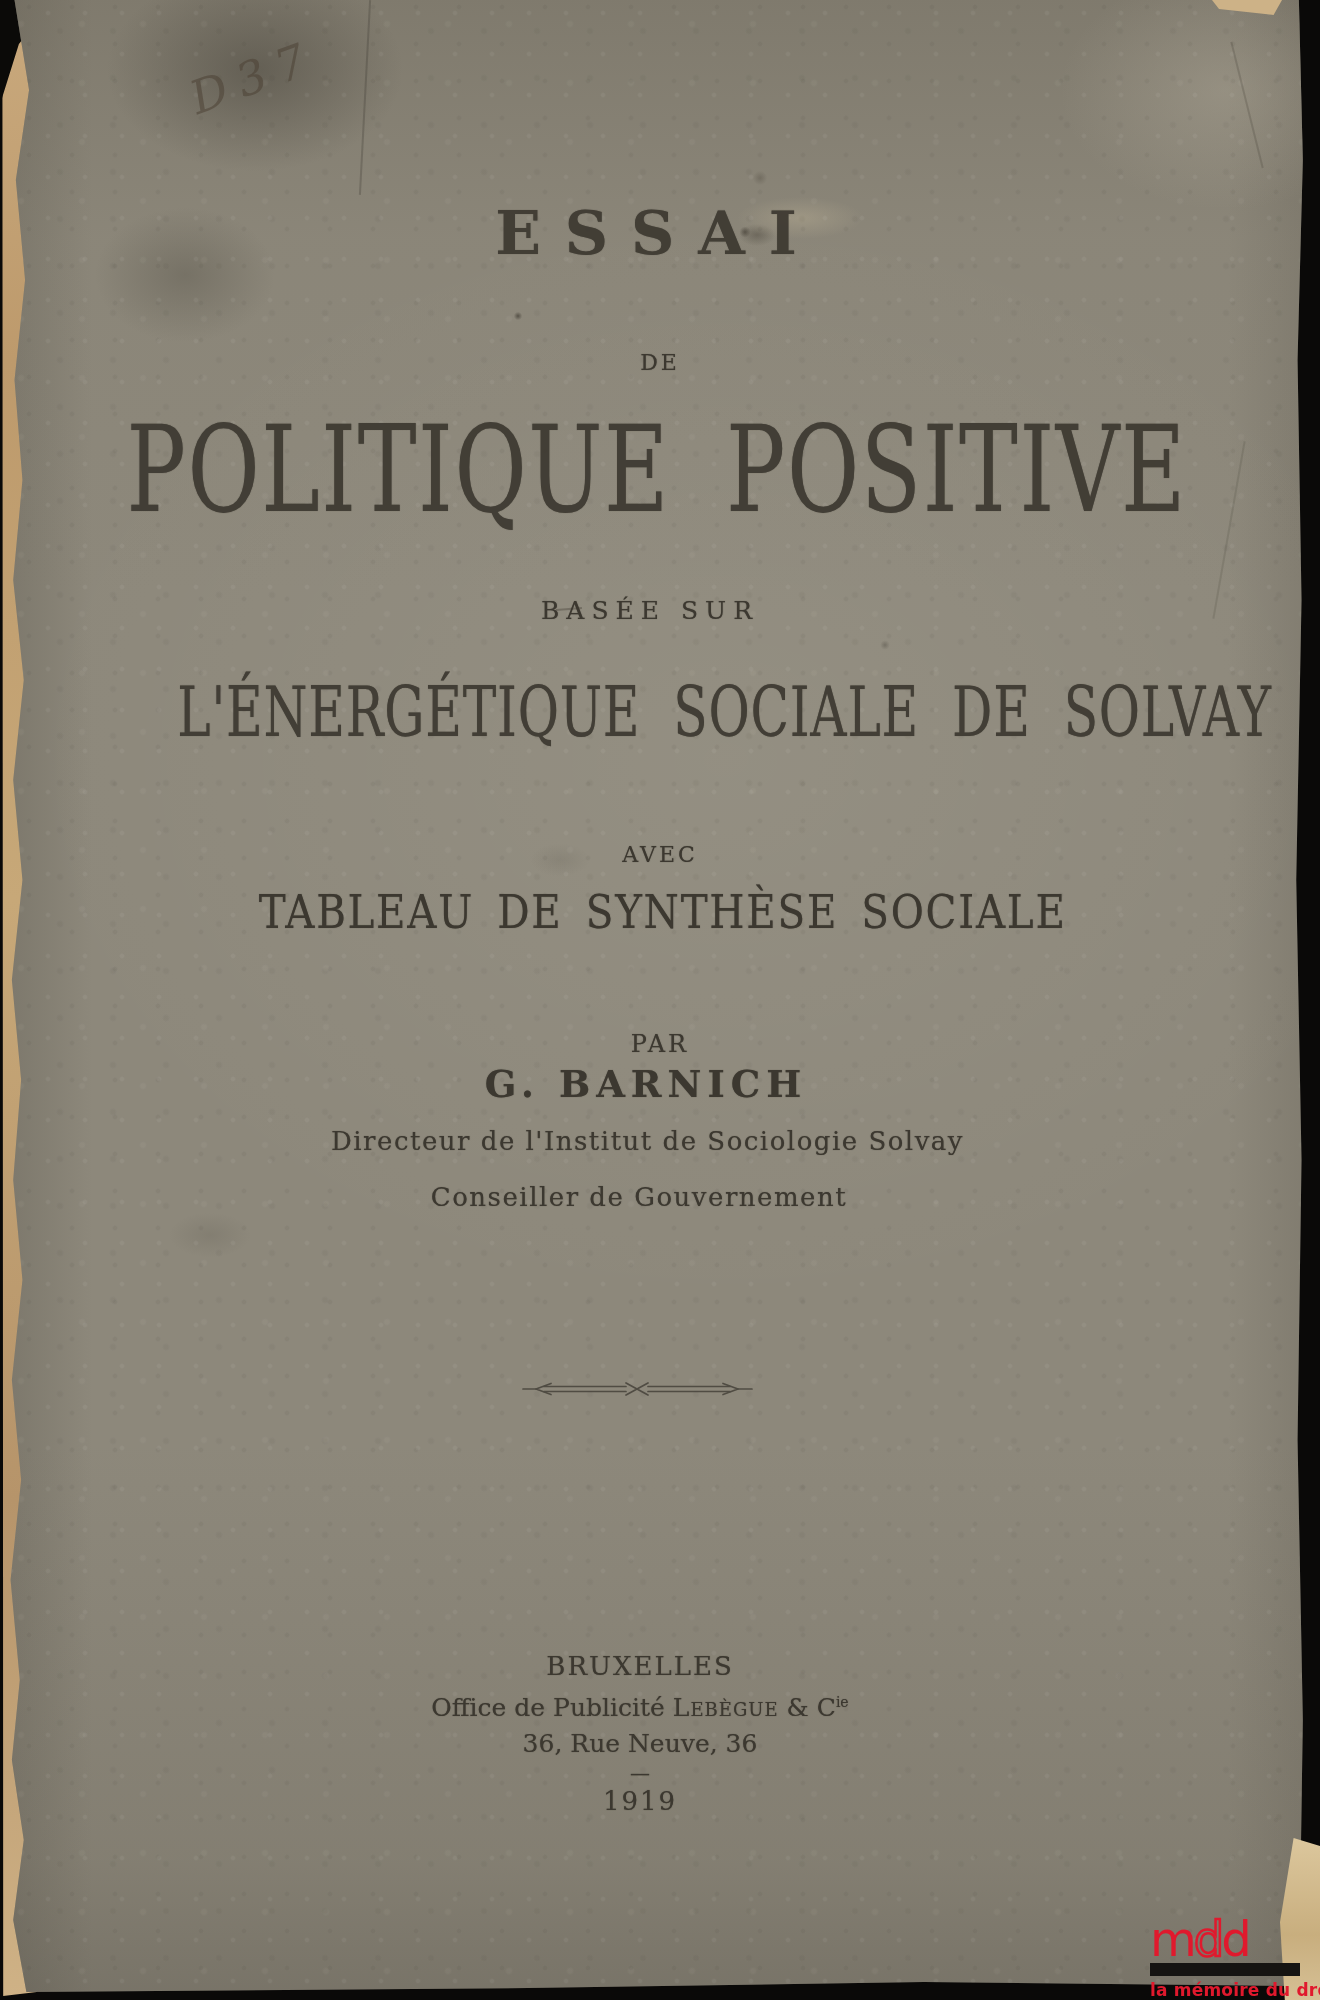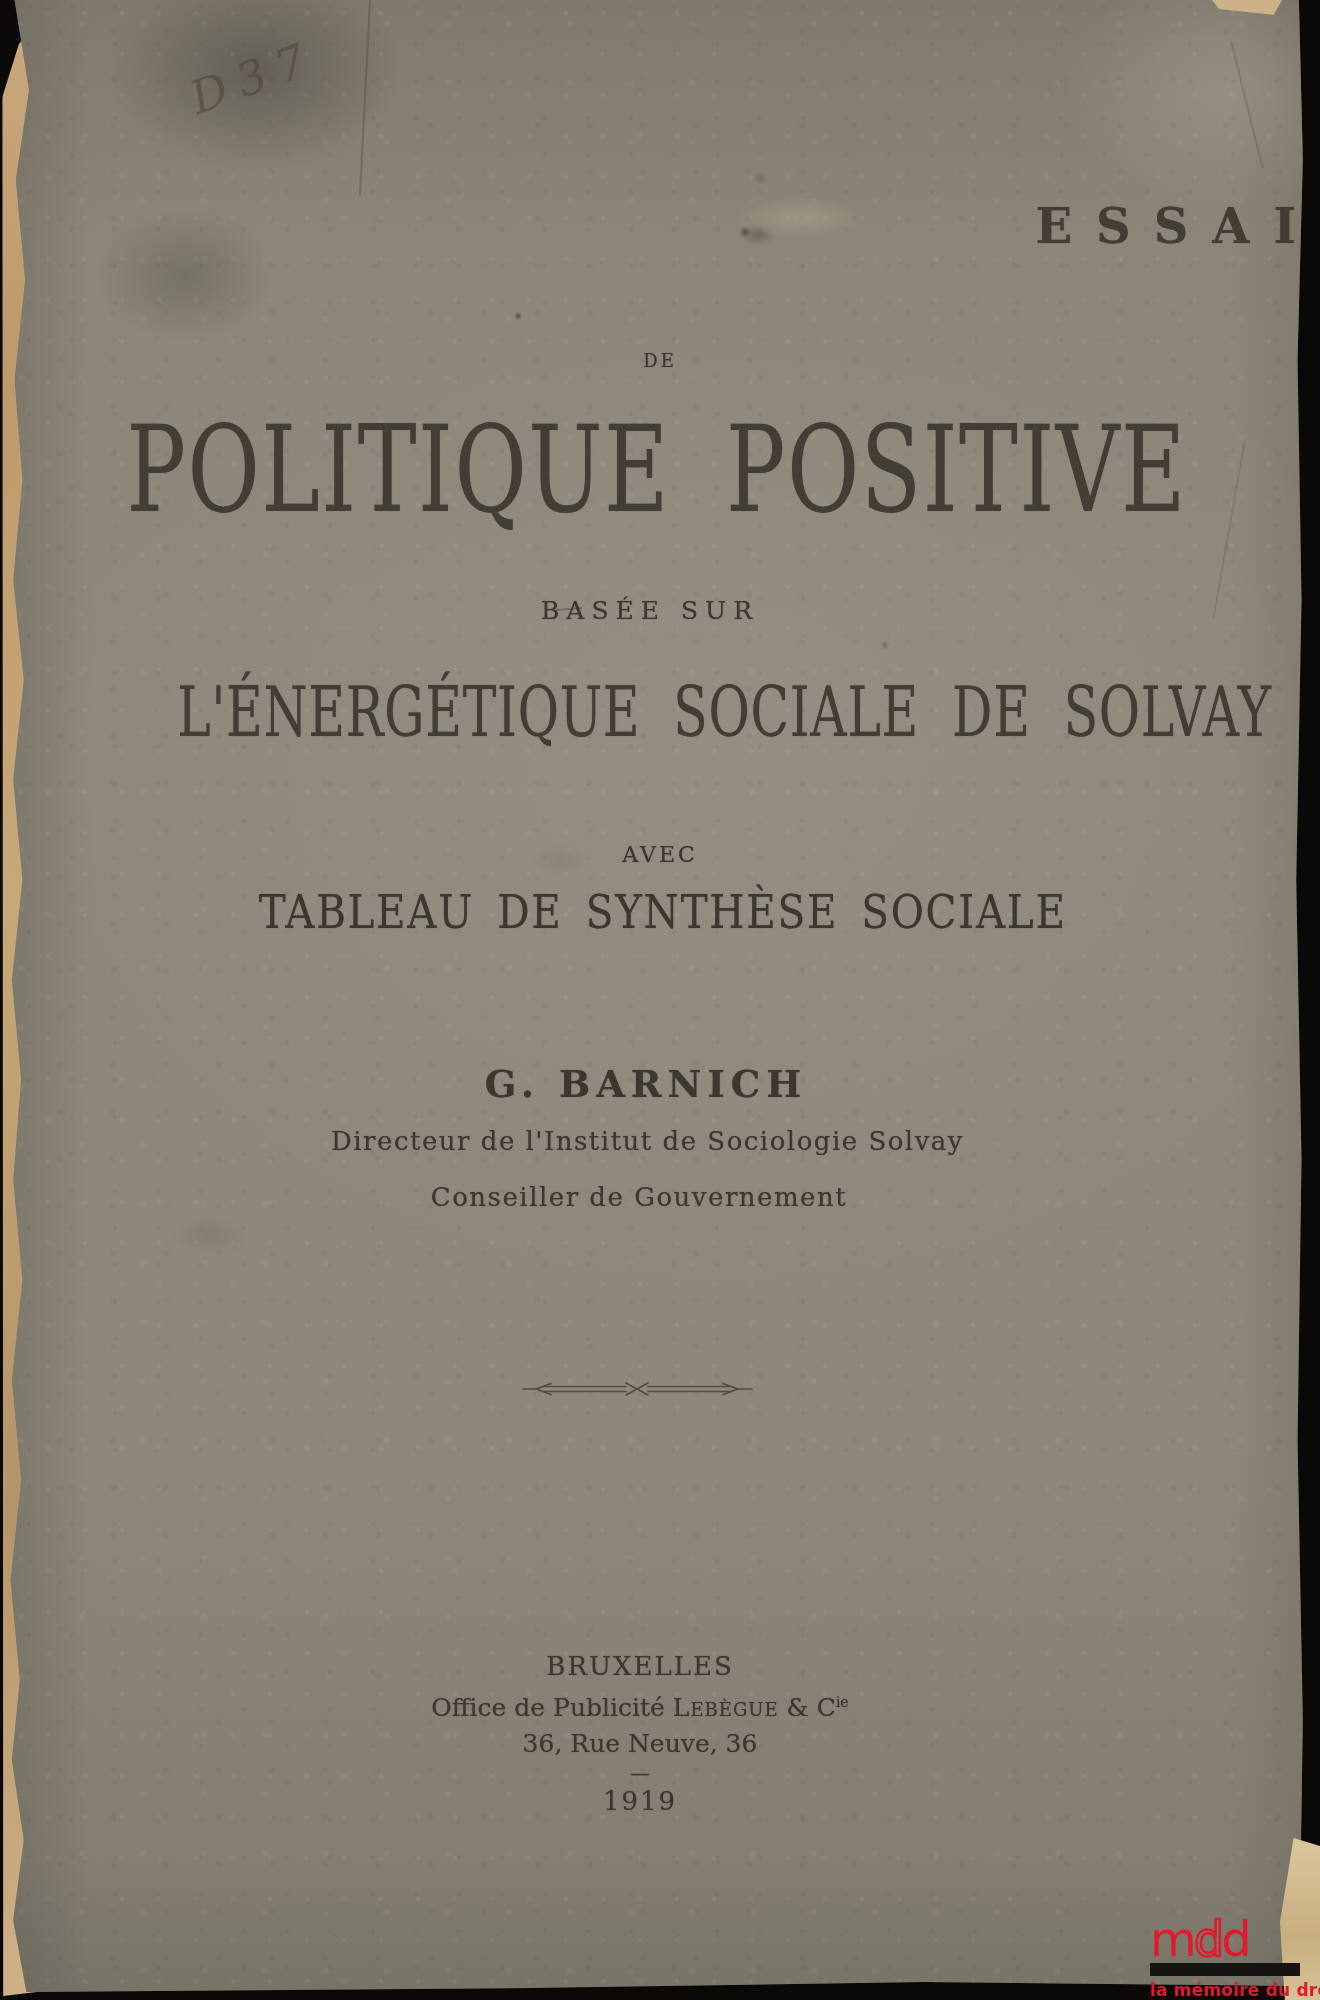--- a/index.html
+++ b/index.html
@@ -84,23 +84,23 @@
 
   
   .line{
     position:absolute;left:0;right:0;text-align:center;
     color:#3c3830;white-space:nowrap;
   }
   .line > span{display:inline-block;}
   .ink{text-shadow:0 0 1px rgba(56,52,43,0.65);}
   .faded{opacity:0.92;}
 
-  .essai{top:198px;font-size:48px;font-weight:bold;letter-spacing:24px;text-align:right;}
+  .essai{top:198px;font-size:60px;font-weight:bold;letter-spacing:24px;}
   .essai > span{margin-left:-4px;}
-  .de{top:350px;font-size:18px;letter-spacing:3px;}
+  .de{top:350px;font-size:22px;letter-spacing:3px;}
   .main-title{top:400px;font-size:113px;}
   .main-title > span{transform:scale(0.78,1.06);transform-origin:50% 0;word-spacing:34px;margin-left:-23px;letter-spacing:2px;}
   .basee{top:596px;font-size:25px;letter-spacing:7px;}
   .basee > span{margin-left:-20px;}
   .subtitle{top:672px;font-size:68px;}
   .subtitle > span{transform:scale(0.74,1.02);transform-origin:50% 0;word-spacing:22px;margin-left:-15px;letter-spacing:1px;}
   .avec{top:842px;font-size:22px;letter-spacing:3px;}
   .tableau{top:884px;font-size:47px;font-weight:normal;}
   .tableau > span{transform:scaleX(0.86);transform-origin:50% 0;word-spacing:10px;letter-spacing:2px;margin-left:5px;}
   .par{top:1030px;font-size:24px;letter-spacing:3px;}
@@ -173,20 +173,21 @@
 
     <div class="stray-dash"></div>
     <div class="line basee ink"><span>BASÉE SUR</span></div>
 
     <div class="line subtitle ink faded"><span>L'ÉNERGÉTIQUE SOCIALE DE SOLVAY</span></div>
 
     <div class="line avec ink"><span>AVEC</span></div>
 
     <div class="line tableau ink"><span>TABLEAU DE SYNTHÈSE SOCIALE</span></div>
 
+    <div class="line par ink"><span>PAR</span></div>
 
     <div class="line author ink"><span>G. BARNICH</span></div>
 
     <div class="line author-line1 ink"><span>Directeur de l'Institut de Sociologie Solvay</span></div>
 
     <div class="line author-line2 ink"><span>Conseiller de Gouvernement</span></div>
 
     <svg class="divider" width="235" height="22" viewBox="0 0 235 22">
       <g stroke="#46423a" stroke-width="1.7" fill="none" stroke-linecap="round">
         <path d="M3 11 H16"></path>

